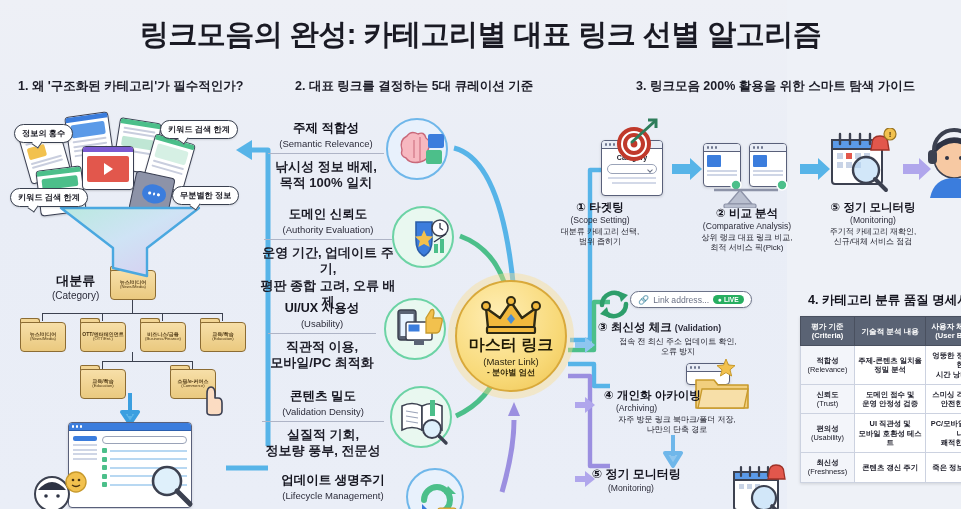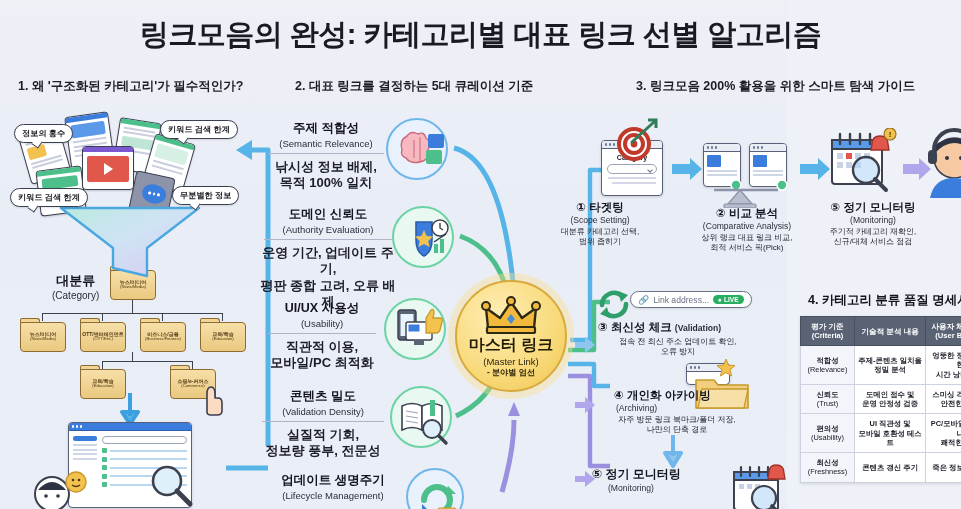--- a/index.html
+++ b/index.html
@@ -580,21 +580,21 @@
       </div>
   </div>
   <svg style="position:absolute;left:716px;top:358px;" width="20" height="20">
     <path d="M10 1 L12.4 7 L19 7.6 L14 11.8 L15.6 18 L10 14.6 L4.4 18 L6 11.8 L1 7.6 L7.6 7 Z" fill="#f2c14e" stroke="#c89a2c" stroke-width="1"></path>
   </svg>
   <svg style="position:absolute;left:694px;top:372px;" width="58" height="40">
     <path d="M2 8 L20 8 L24 13 L54 13 L54 36 L2 36 Z" fill="#f2cf7e" stroke="#c89a2c" stroke-width="1.6" stroke-linejoin="round"></path>
     <path d="M8 17 L54 17 L50 36 L4 36 Z" fill="#f7dfa8" stroke="#c89a2c" stroke-width="1.3"></path>
   </svg>
   <div class="step" style="left:594px;top:388px;width:166px;">
-    <div class="s-kr" style="text-align:left;padding-left:20px;"><span>④</span> <span>개인화 아카이빙</span></div>
+    <div class="s-kr" style="text-align:left;padding-left:10px;"><span>④</span> <span>개인화 아카이빙</span></div>
     <div class="s-en" style="text-align:left;padding-left:22px;">(Archiving)</div>
     <div class="s-d" style="white-space:pre-line;">자주 방문 링크 북마크/폴더 저장,
 나만의 단축 경로</div>
   </div>
 
   <svg style="position:absolute;left:660px;top:434px;" width="26" height="34">
     <path d="M13 1 L13 22 M5 19 L13 32 L21 19 Z" fill="#8ec6ef" stroke="#6fb7ea" stroke-width="4" stroke-linejoin="round"></path>
   </svg>
 
   <div class="step" style="left:592px;top:466px;width:130px;text-align:left;">

